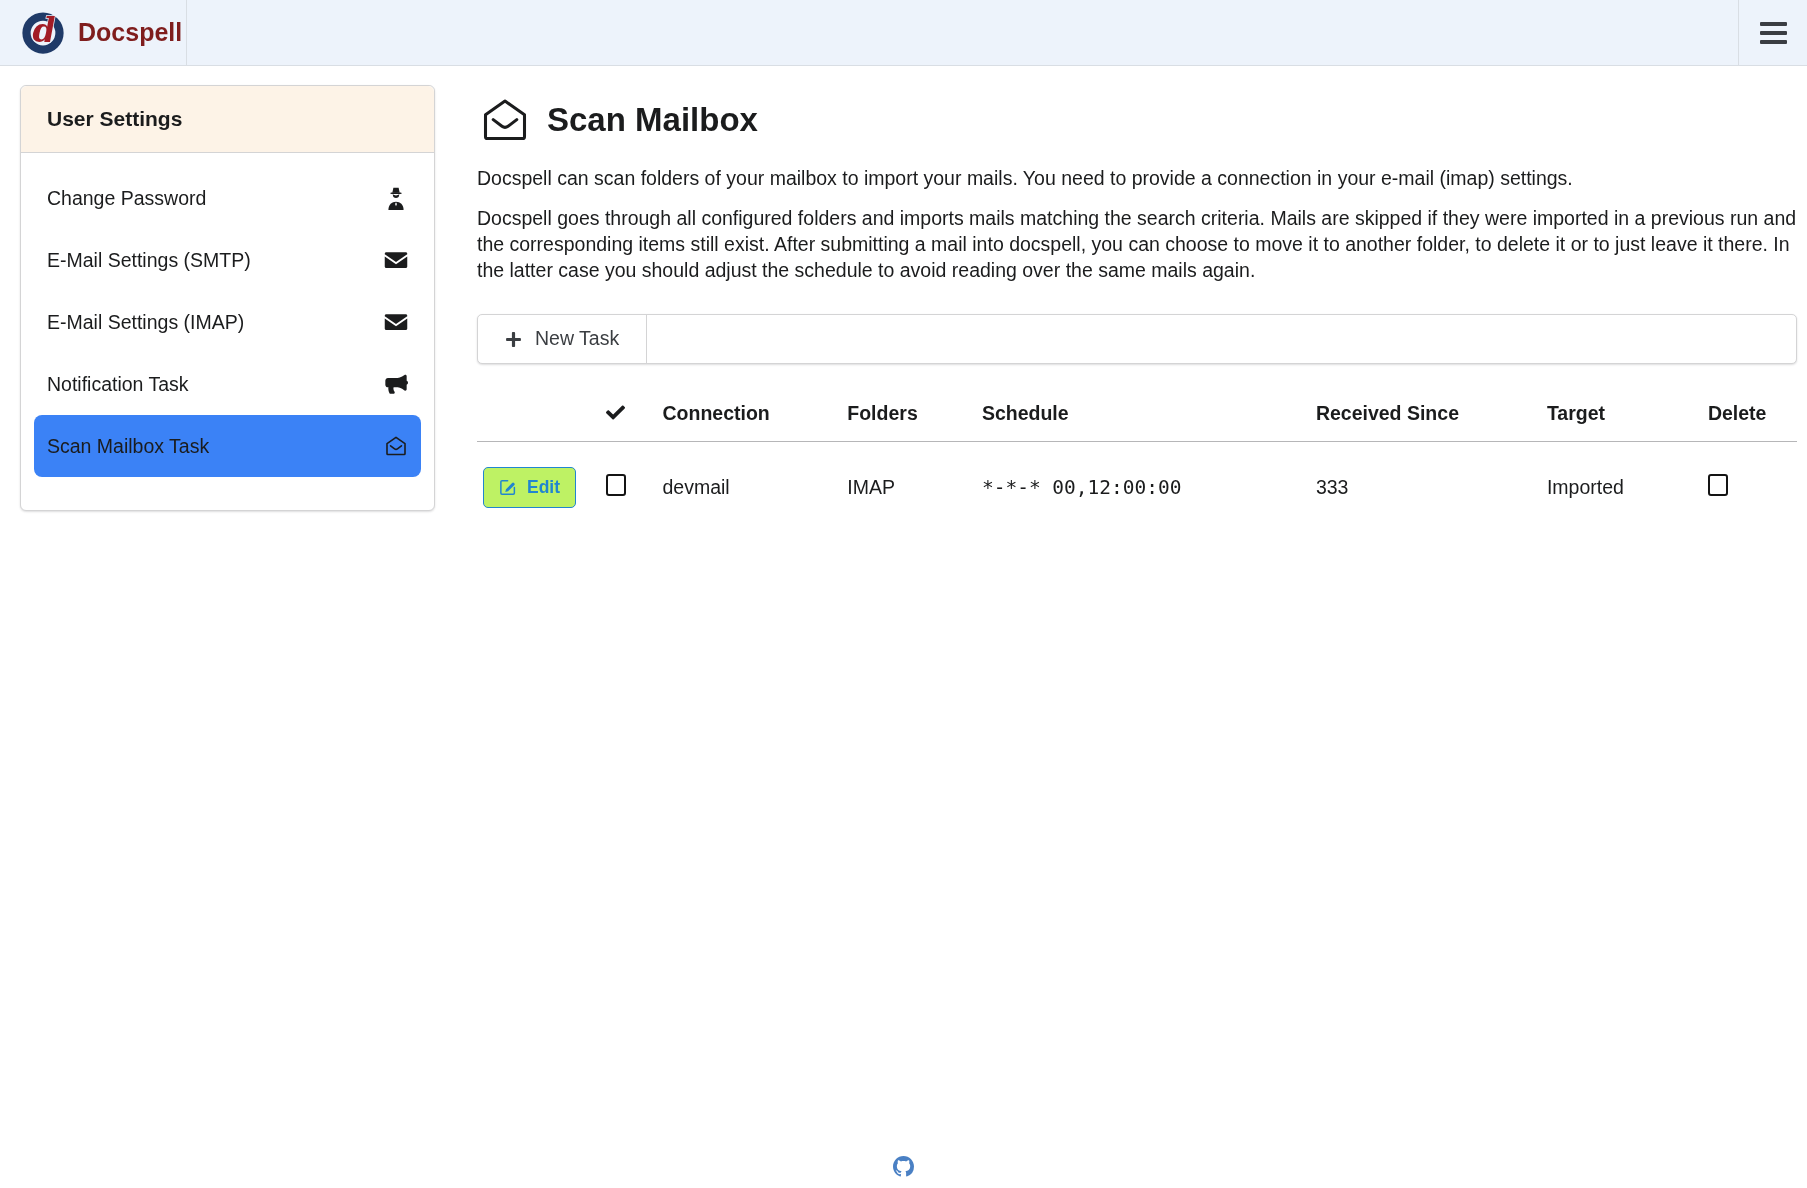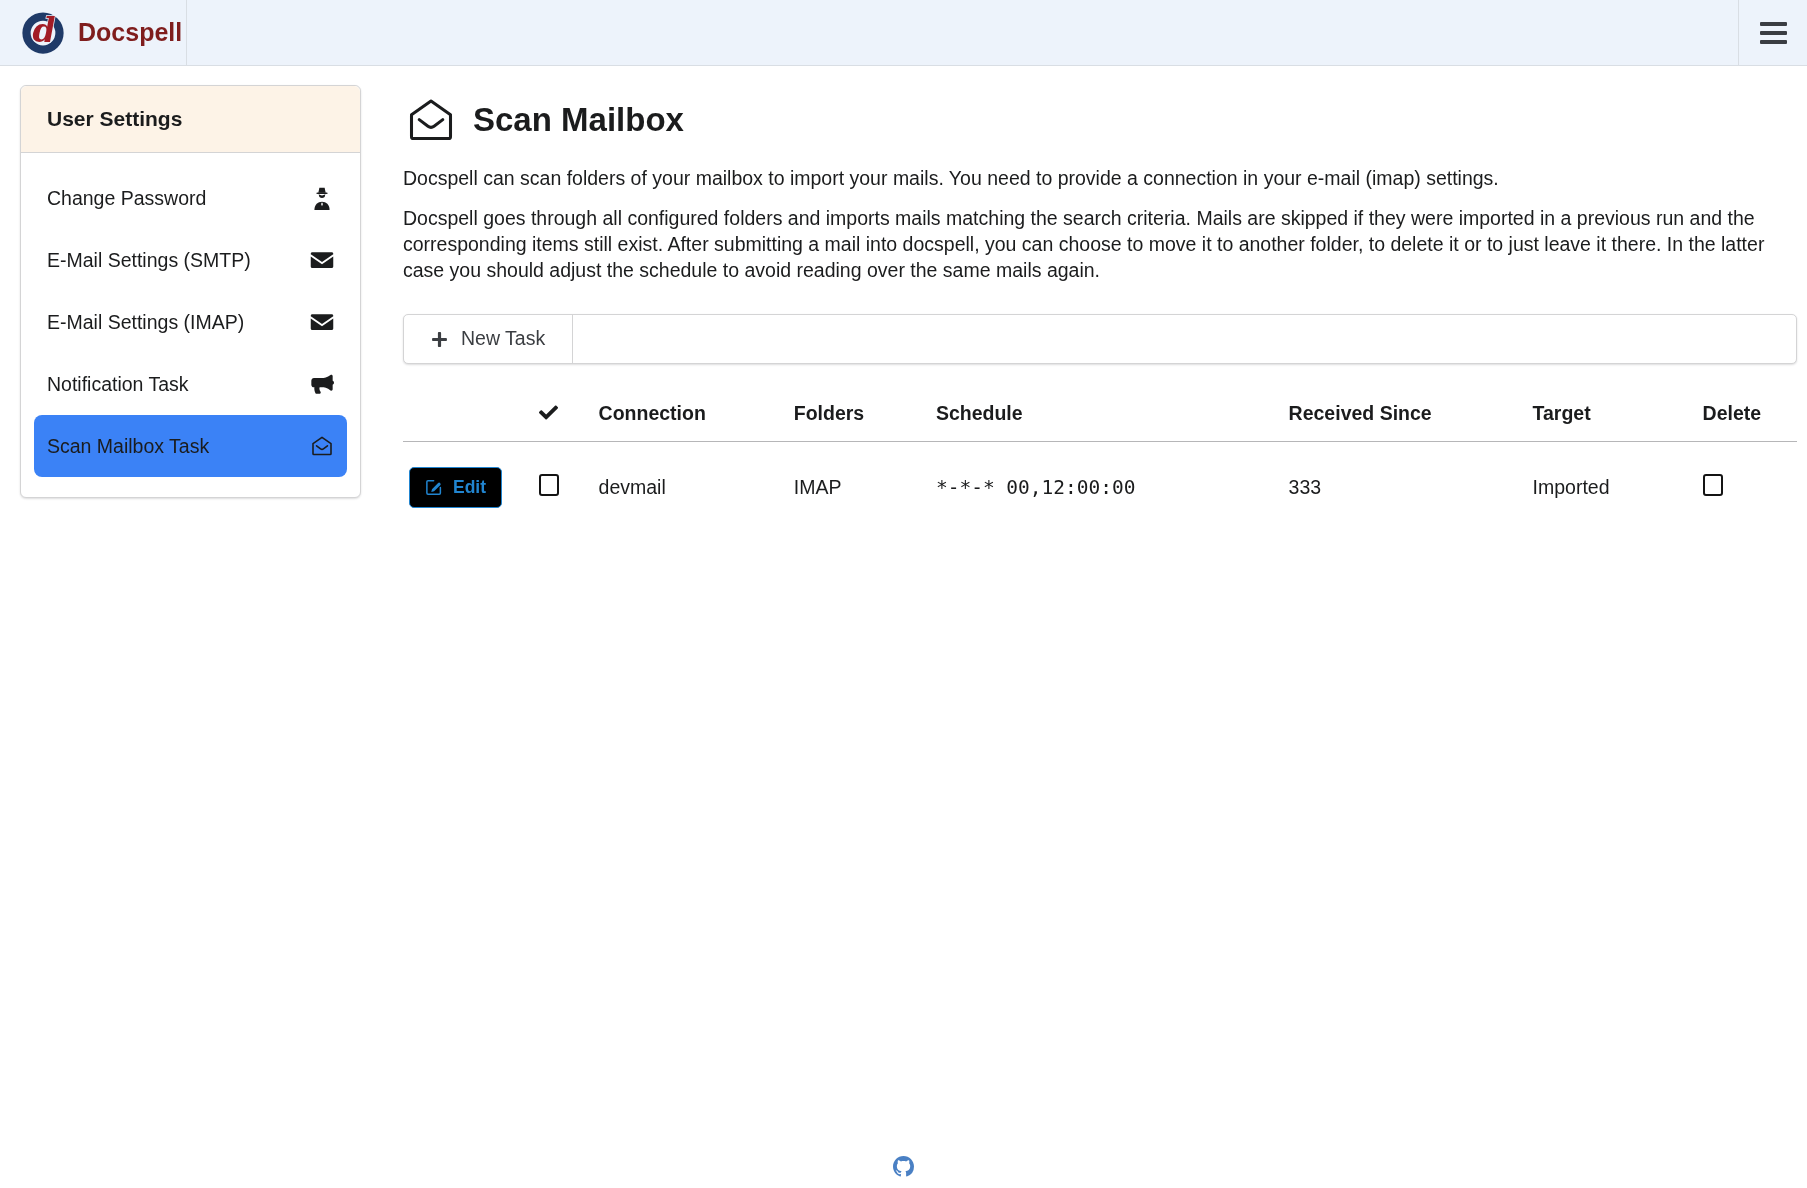--- a/index.html
+++ b/index.html
@@ -40,35 +40,35 @@
     justify-content:center;
     cursor:pointer;
   }
   .nav-burger .bar { width:27px; height:4px; background:#3a3d42; border-radius:1px; margin:2.5px 0; }
 
   
   .page { display:flex; align-items:flex-start; padding:19px 10px 0 20px; }
 
   
   .sidebar-card {
-    width:341px;
+    width:415px;
     background:#fff;
     border:1px solid #d4d4d5;
     border-radius:6px;
     box-shadow:0 1px 2px rgba(34,36,38,.15);
   }
   .sidebar-header {
     background:#fdf3e7;
     padding:21px 26px;
     font-size:21px;
     font-weight:bold;
     border-bottom:1px solid #d4d4d5;
     border-radius:6px 6px 0 0;
   }
-  .sidebar-menu { padding:14px 0 20px;text-align:right; }
+  .sidebar-menu { padding:14px 0 33px;text-align:right; }
   .sidebar-item {
     height:62px;
     display:flex;
     align-items:center;
     justify-content:space-between;
     padding:0 26px;
     font-size:19.5px;
     cursor:pointer;
   }
   .sidebar-item.active {
@@ -128,21 +128,21 @@
   table.tasks td { padding:25px 6px; vertical-align:middle; font-size:19.5px; }
   .check-head { width:19px; height:19px; color:#1b1c1d; display:inline-block; vertical-align:-2px; }
   .check-head svg { width:100%; height:100%; }
 
   .edit-btn {
     display:inline-flex;
     align-items:center;
     gap:10px;
     color:#2185d0;
     border:1px solid #2185d0;
-    background:#000000;
+    background:#bef264;
     border-radius:5px;
     padding:9px 15px;
     font-size:17.5px;
     font-weight:bold;
     font-family:"Liberation Sans", sans-serif;
     cursor:pointer;
   }
   .edit-btn .icon { width:18px; height:18px; }
   .edit-btn .icon svg { width:100%; height:100%; }
 

